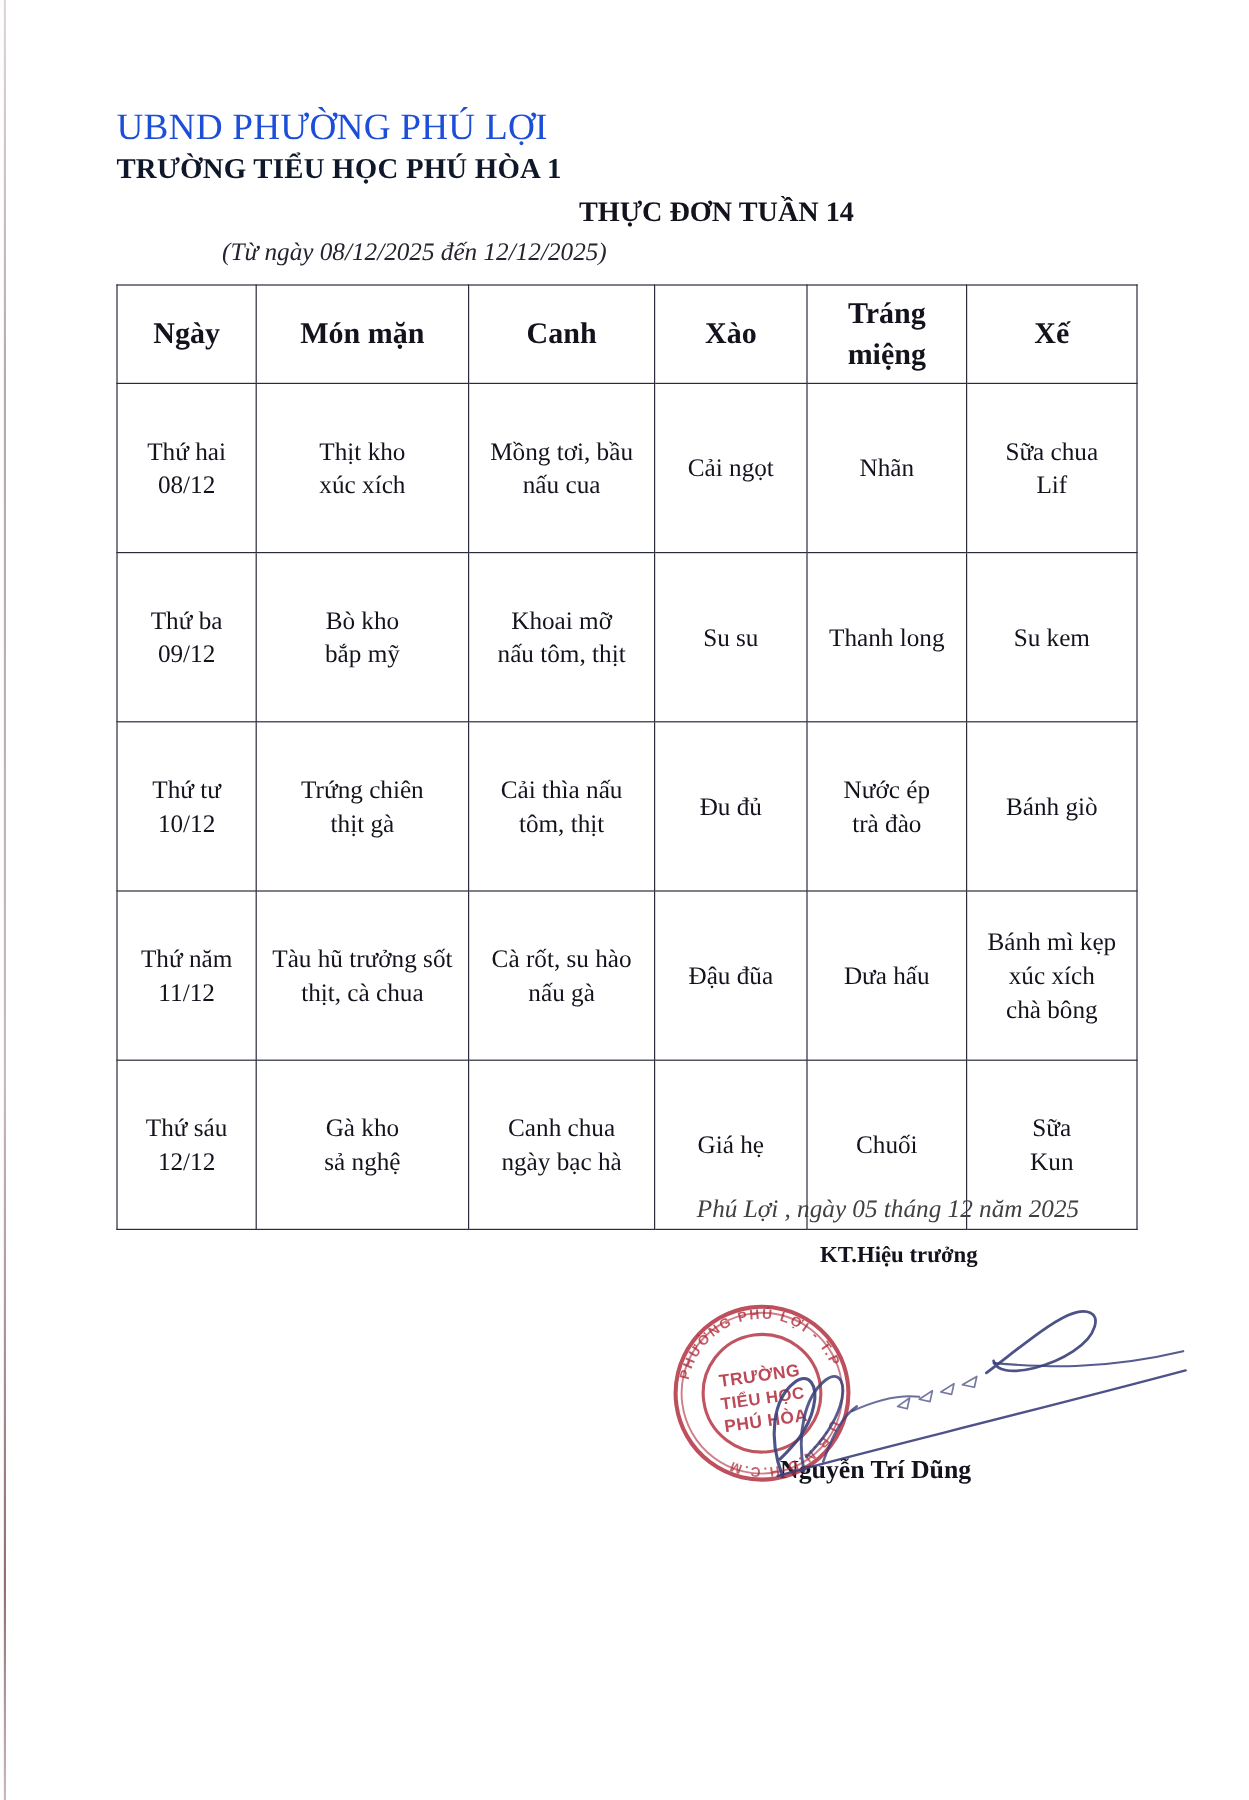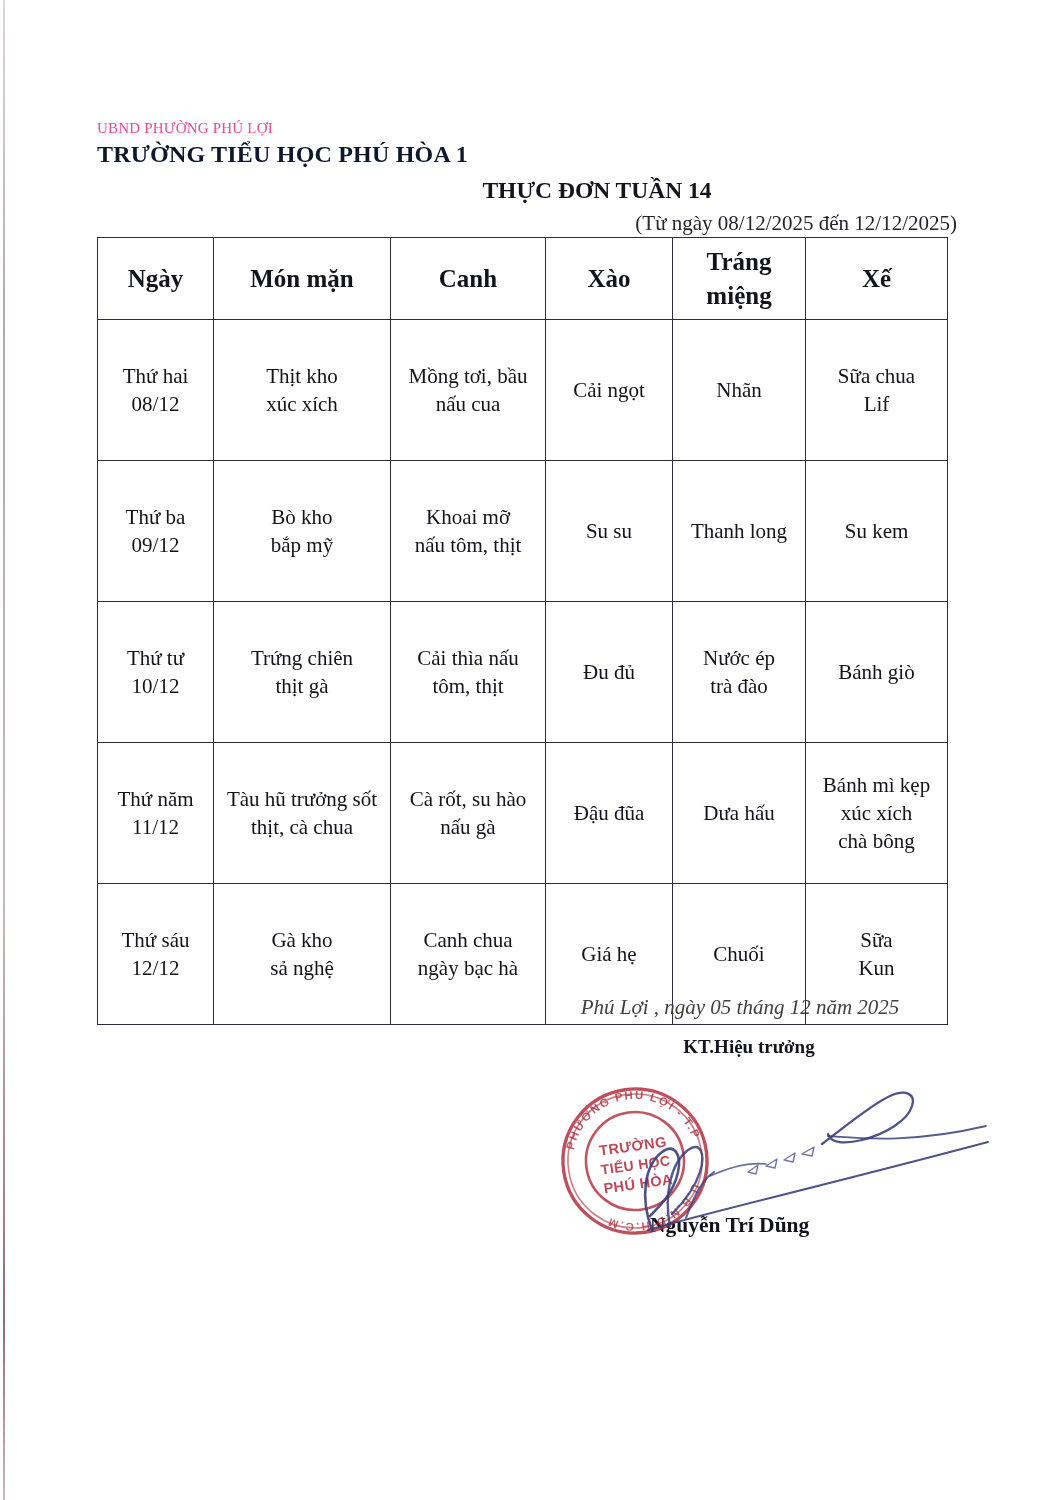--- a/index.html
+++ b/index.html
@@ -41,46 +41,46 @@
   }
 
   
   .letterhead {
     position: absolute;
     left: 97px;
     top: 88px;
     width: 860px;
   }
   .lh-line-1 {
-    font-size: 15px;
+    font-size: 31px;
     letter-spacing: 0.2px;
     font-weight: 400;
-    color: #ec4899;
-    white-space: nowrap;
-    margin-top: 32px;
+    color: #1d4ed8;
+    white-space: nowrap;
   }
   .lh-line-2 {
     font-size: 24px;
     font-weight: 700;
     letter-spacing: 0.2px;
     margin-top: 4px;
     color: #0f172a;
     white-space: nowrap;
   }
   .doc-title {
     font-size: 23.5px;
     font-weight: 700;
     text-align: center;
     margin-top: 9px;
     padding-left: 140px;
     white-space: nowrap;
   }
   .doc-range {
     font-size: 21px;
-    text-align: right;
+    font-style: italic;
+    text-align: left;
     margin-top: 7px;
     padding-left: 88px;
     white-space: nowrap;
     color: #23242f;
   }
 
   
   .menu-table-wrap {
     position: absolute;
     left: 97px;

